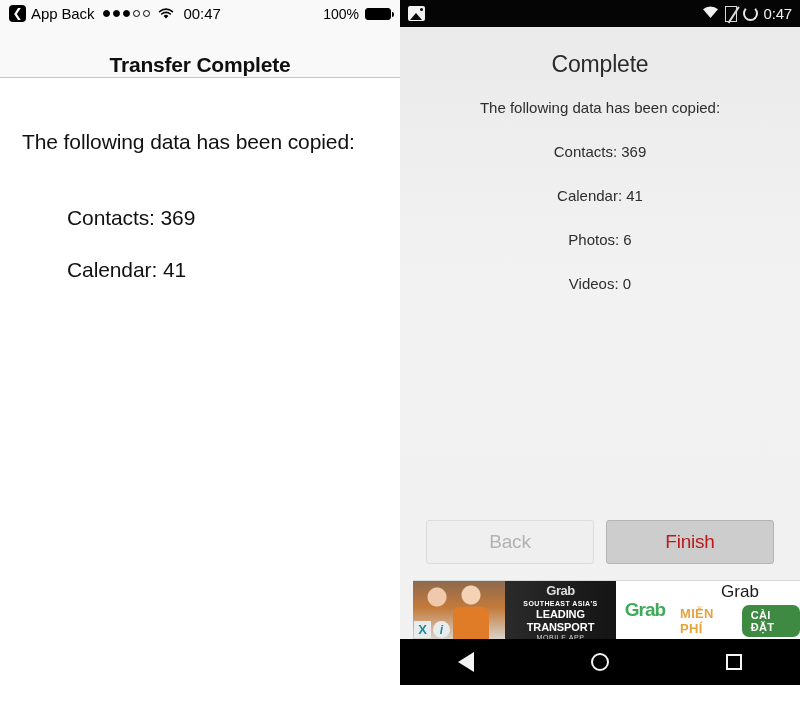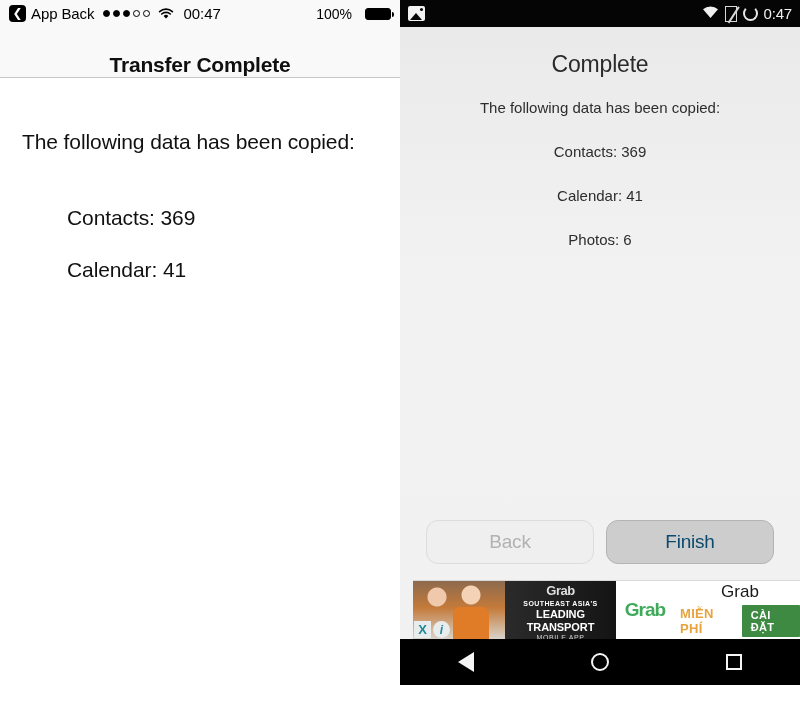--- a/index.html
+++ b/index.html
@@ -73,21 +73,21 @@
   .ios-wifi { margin-right: 9px; display: flex; align-items: center; }
   .ios-time {
     font-size: 15px;
     font-weight: 400;
     white-space: nowrap;
   }
   .ios-sb-right {
     margin-left: auto;
     display: flex;
     align-items: center;
-    gap: 13px;
+    gap: 6px;
     justify-content: flex-end;
   }
   .ios-battpct { font-size: 14px; }
   .ios-battery {
     width: 26px;
     height: 12px;
     border: 1px solid #000;
     border-radius: 3px;
     position: relative;
     box-sizing: border-box;
@@ -241,37 +241,37 @@
     right: 0;
     bottom: 16px;
     display: flex;
     justify-content: space-between;
     padding: 0 26px;
     box-sizing: border-box;
   }
   .and-btn {
     width: 168px;
     height: 44px;
-    border-radius: 12px;
+    border-radius: 3px;
     font-size: 19px;
     display: flex;
     align-items: center;
     justify-content: center;
     box-sizing: border-box;
     letter-spacing: -0.2px;
   }
   .and-btn.disabled {
     background: #efefef;
     border: 1px solid #dcdcdc;
     color: #b2b2b2;
   }
   .and-btn.primary {
     background: #cdcdcd;
     border: 1px solid #b4b4b4;
-    color: #0c4a6e;
+    color: #b91c1c;
   }
 
   
   .and-ad {
     height: 58px;
     background: #ffffff;
     display: flex;
     align-items: stretch;
     flex: 0 0 auto;
     overflow: hidden;
@@ -375,21 +375,21 @@
     font-weight: bold;
     color: #e8a33d;
     letter-spacing: 0.3px;
   }
   .ad-install {
     background: #3f8a43;
     color: #fff;
     font-size: 11px;
     font-weight: bold;
     padding: 4px 9px;
-    border-radius: 1px;
+    border-radius: 7px;
     letter-spacing: 0.3px;
   }
 
   
   .and-navbar {
     height: 46px;
     background: #000000;
     display: flex;
     align-items: center;
     justify-content: space-around;
@@ -470,20 +470,21 @@
         <span class="and-time">0:47</span>
       </div>
     </div>
 
     <div class="and-content">
       <div class="and-title">Complete</div>
       <div class="and-lead">The following data has been copied:</div>
       <div class="and-item">Contacts: 369</div>
       <div class="and-item">Calendar: 41</div>
       <div class="and-item">Photos: 6</div>
+      <div class="and-item">Videos: 0</div>
 
       <div class="and-buttons">
         <div class="and-btn disabled">Back</div>
         <div class="and-btn primary">Finish</div>
       </div>
     </div>
 
     <div class="and-ad">
       <div class="ad-creative">
         <div class="ad-photo"></div>

